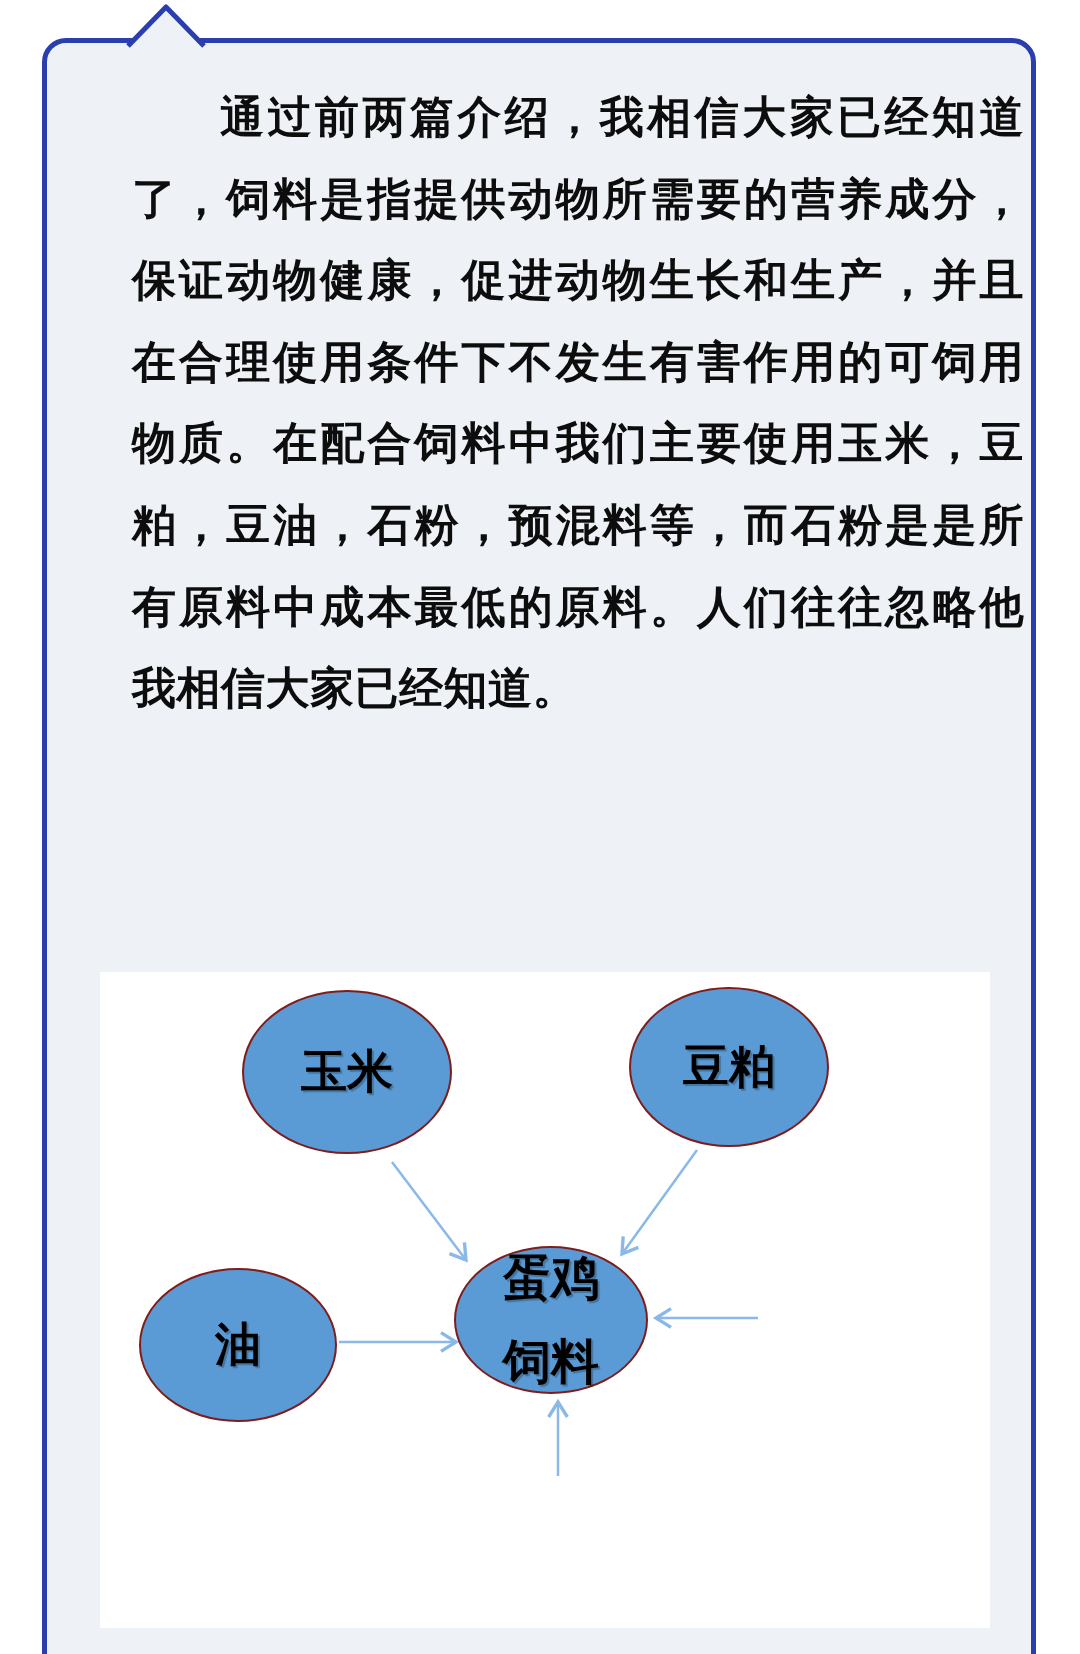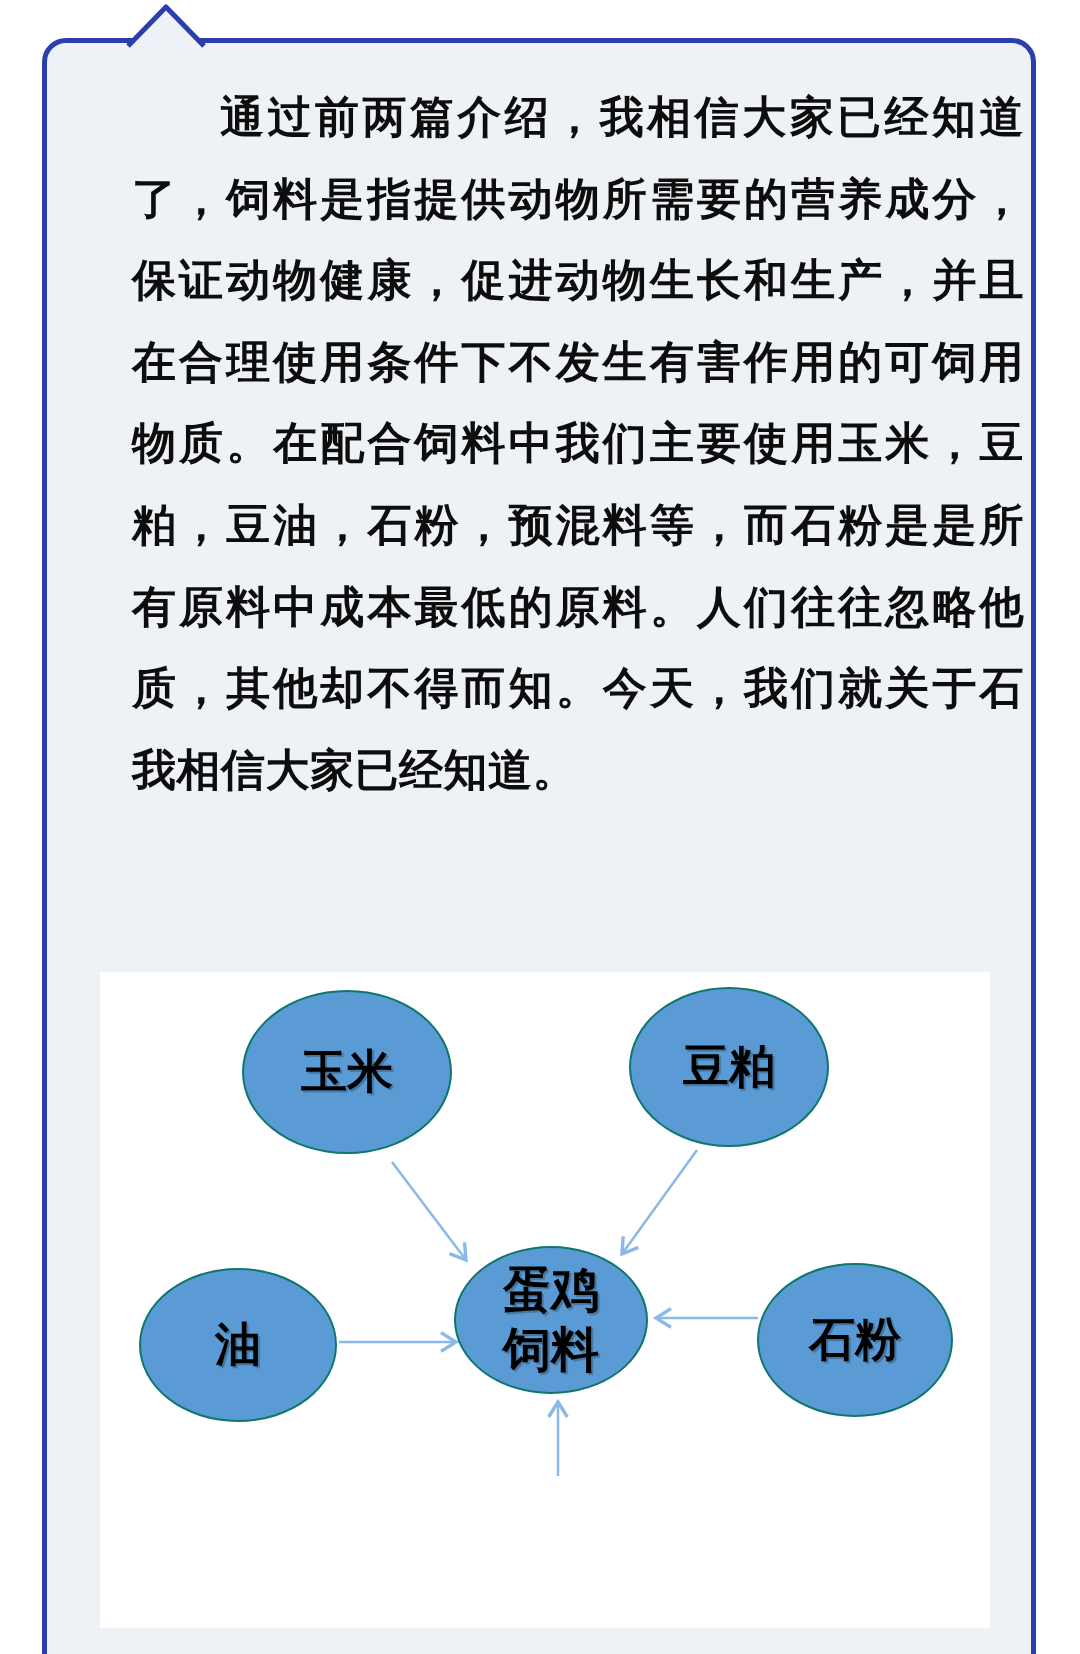--- a/index.html
+++ b/index.html
@@ -30,51 +30,50 @@
   .pline.indent{text-indent:88px;}
   .pline.short{text-align-last:left;white-space:normal;}
   
   .diagram{
     position:absolute;left:100px;top:972px;width:890px;height:656px;
     background:#ffffff;
   }
   .arrows{position:absolute;left:0;top:0;width:890px;height:656px;}
   .node{
     position:absolute;border-radius:50%;
-    background:#5b9bd5;border:2px solid #0f766e;
+    background:#5b9bd5;border:2px solid #7f1d1d;
     display:flex;flex-direction:column;align-items:center;justify-content:center;
     font-family:"Liberation Serif",serif;font-weight:700;color:#000;
     text-shadow:2px 2px 1px rgba(0,0,0,0.25);
     box-sizing:border-box;
   }
   .node-corn{left:142px;top:18px;width:210px;height:164px;font-size:46px;}
   .node-soy{left:529px;top:15px;width:200px;height:160px;font-size:46px;}
   .node-oil{left:39px;top:296px;width:198px;height:154px;font-size:46px;}
-  .node-feed{left:354px;top:274px;width:194px;height:148px;font-size:48px;line-height:60px;}
+  .node-feed{left:354px;top:274px;width:194px;height:148px;font-size:48px;line-height:60px;justify-content:space-between;}
   .node-stone{left:657px;top:291px;width:196px;height:154px;font-size:46px;}
   .node-premix{left:356px;top:507px;width:210px;height:144px;font-size:46px;line-height:58px;}
 </style>
 </head>
 <body>
 
 <div class="bubble"></div>
 
 <svg class="notch" viewBox="0 0 1080 70" xmlns="http://www.w3.org/2000/svg">
   <path d="M128,46 L166,7 L204,46" fill="#eef2f6" stroke="#2a3eae" stroke-width="5" stroke-linejoin="round"></path>
 </svg>
 
 <div class="paragraph">
   <div class="pline indent">通过前两篇介绍，我相信大家已经知道</div>
   <div class="pline">了，饲料是指提供动物所需要的营养成分，</div>
   <div class="pline">保证动物健康，促进动物生长和生产，并且</div>
   <div class="pline">在合理使用条件下不发生有害作用的可饲用</div>
   <div class="pline">物质。在配合饲料中我们主要使用玉米，豆</div>
   <div class="pline">粕，豆油，石粉，预混料等，而石粉是是所</div>
   <div class="pline">有原料中成本最低的原料。人们往往忽略他</div>
-  <div class="pline">质，其他却不得而知。今天，我们就关于石</div>
   <div class="pline short">我相信大家已经知道。</div>
 </div>
 
 <div class="diagram">
   <svg class="arrows" viewBox="0 0 890 656" xmlns="http://www.w3.org/2000/svg">
     <defs>
       <marker id="ah" viewBox="0 0 12 12" refX="10" refY="6" markerWidth="9" markerHeight="9" orient="auto-start-reverse">
         <path d="M2,1 L10,6 L2,11" fill="none" stroke="#8ab9e8" stroke-width="1.8"></path>
       </marker>
     </defs>
@@ -93,16 +92,13 @@
   <div class="node node-soy">
     <span>豆粕</span>
   </div>
   <div class="node node-oil">
     <span>油</span>
   </div>
   <div class="node node-feed">
     <span>蛋鸡</span>
     <span>饲料</span>
   </div>
-  <div class="node node-stone">
-    <span>石粉</span>
-  </div>
 </div>
 
 </body></html>

